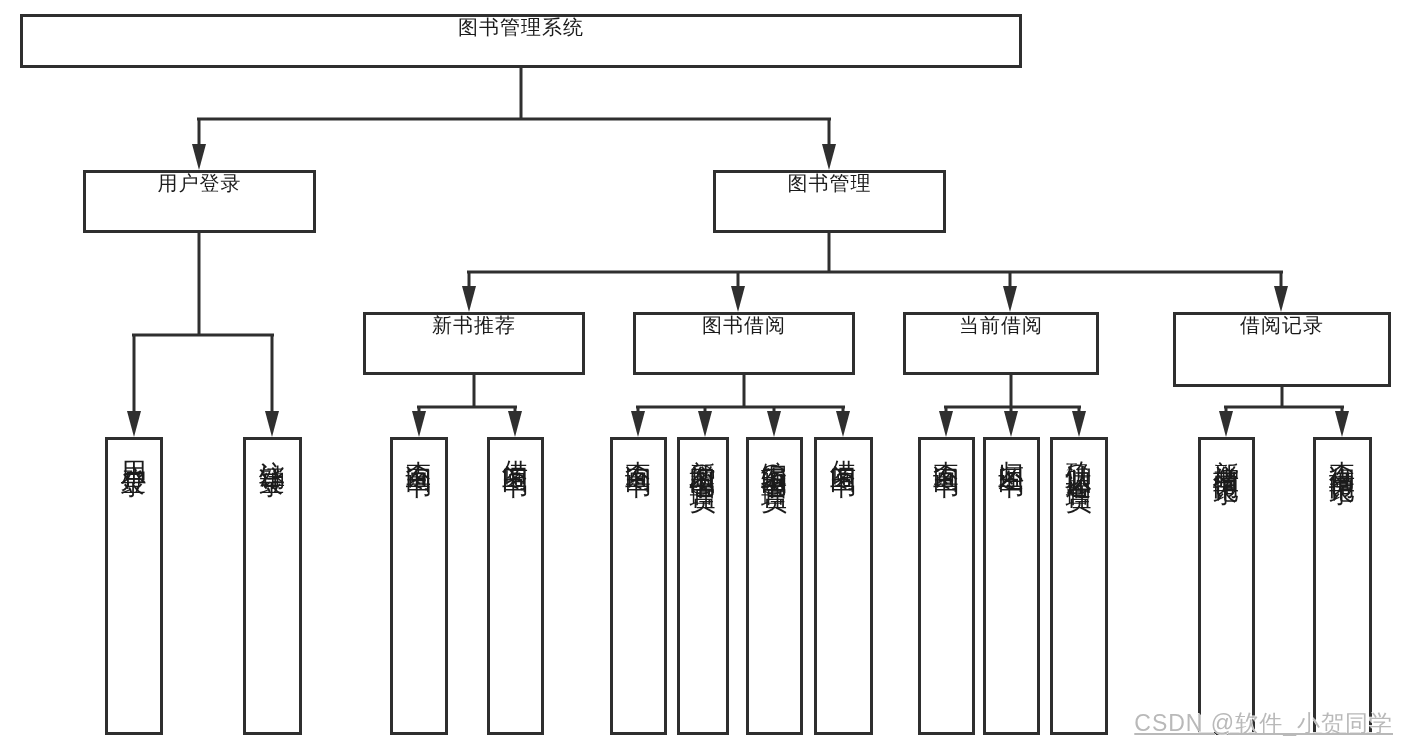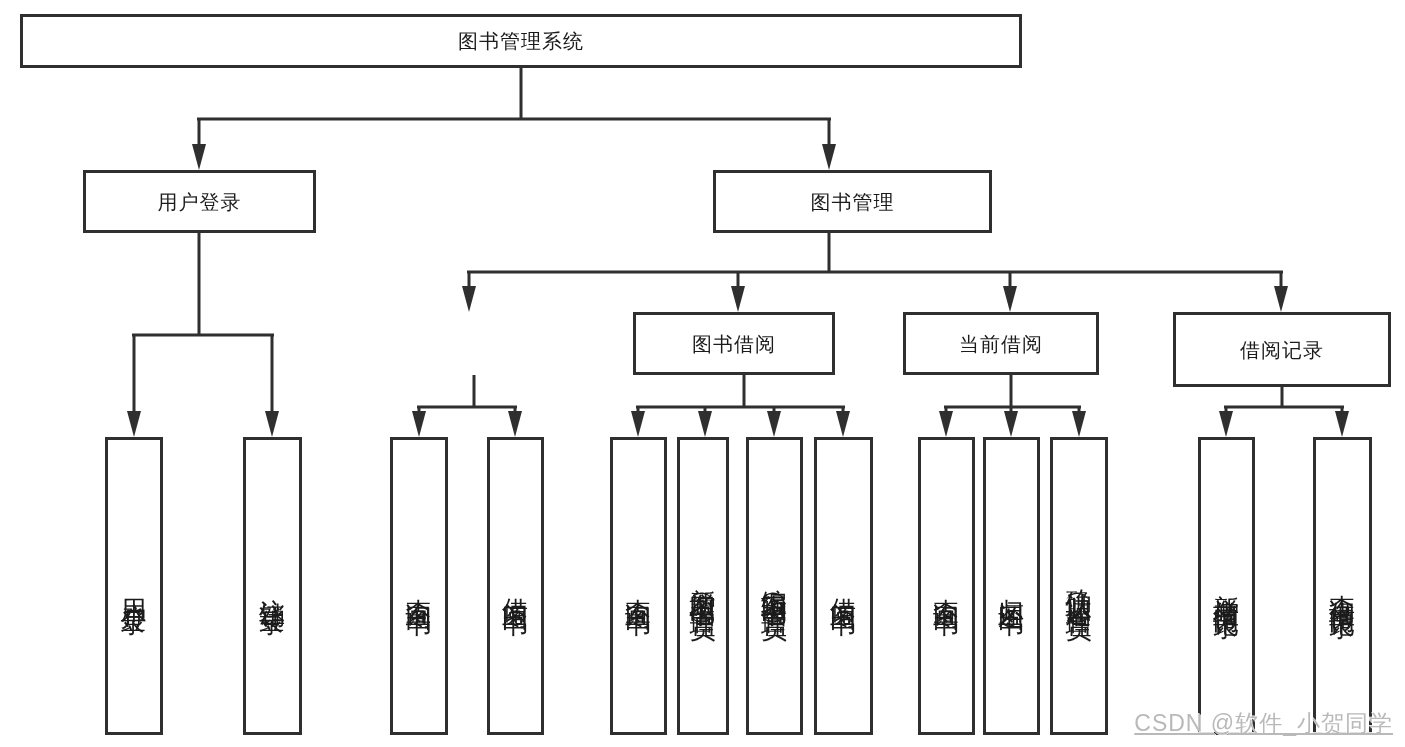--- a/index.html
+++ b/index.html
@@ -19,21 +19,20 @@
   }
   .connectors{position:absolute;left:0;top:0;z-index:0;}
   .connectors line{stroke:var(--line);stroke-width:3px;}
   .connectors polygon{fill:var(--line);}
   .box{
     position:absolute;
     box-sizing:border-box;
     background:#fff;
     border:3px solid var(--box-border);
     display:flex;
-    align-items:center;
     justify-content:center;
     color:var(--text);
     z-index:1;
   }
   .box.h span{
     font-size:20px;
     letter-spacing:1px;
     line-height:1;
     white-space:nowrap;
   }
@@ -138,25 +137,28 @@
     </g>
   </svg>
 
   <div class="box h" style="left:20px;top:14px;width:1002px;height:54px">
     <span>图书管理系统</span>
   </div>
 
   <div class="box h" style="left:83px;top:170px;width:233px;height:63px">
     <span>用户登录</span>
   </div>
-  <div class="box h" style="left:713px;top:170px;width:279px;height:63px">
+  <div class="box h" style="left:713px;top:170px;width:233px;height:63px">
     <span>图书管理</span>
   </div>
 
-  <div class="box h" style="left:633px;top:312px;width:202px;height:63px">
+  <div class="box h" style="left:363px;top:312px;width:222px;height:63px">
+    <span>新书推荐</span>
+  </div>
+  <div class="box h" style="left:633px;top:312px;width:222px;height:63px">
     <span>图书借阅</span>
   </div>
   <div class="box h" style="left:903px;top:312px;width:196px;height:63px">
     <span>当前借阅</span>
   </div>
   <div class="box h" style="left:1173px;top:312px;width:218px;height:75px">
     <span>借阅记录</span>
   </div>
 
   <div class="box v" style="left:105px;top:437px;width:58px;height:298px">

